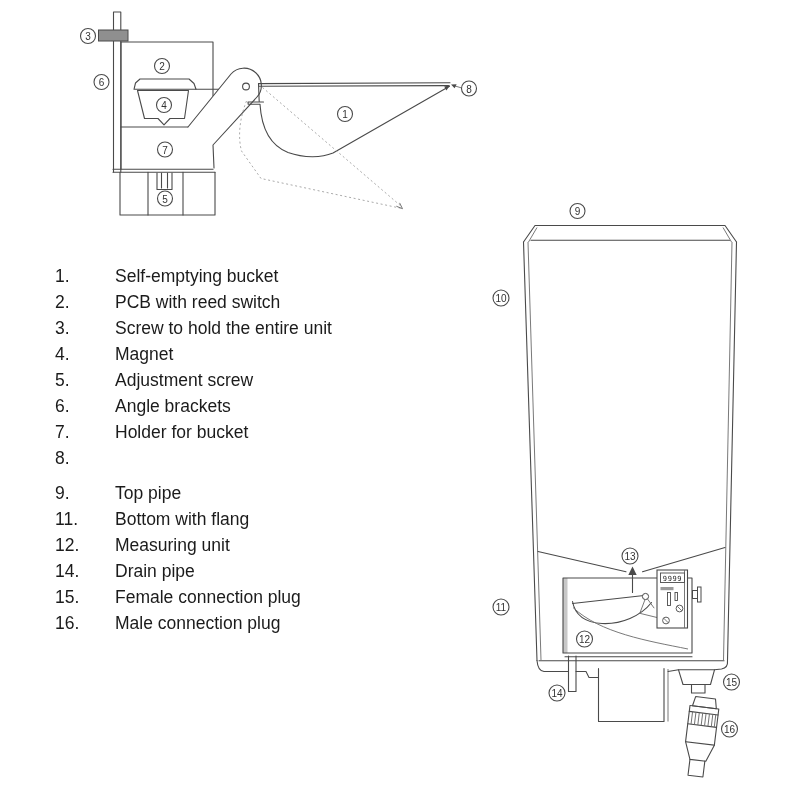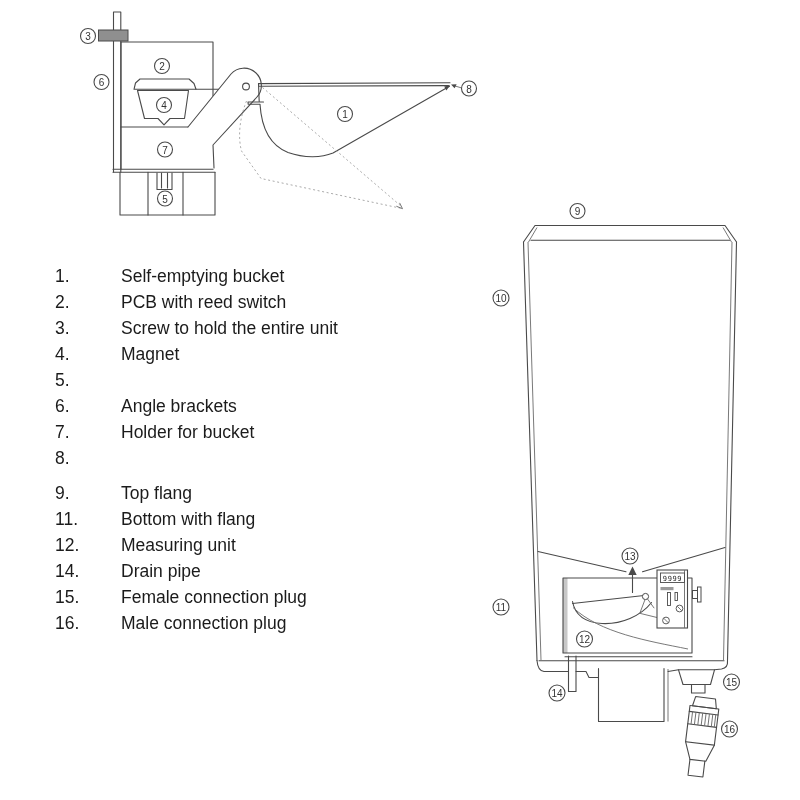--- a/index.html
+++ b/index.html
@@ -15,21 +15,21 @@
   .whitefill{fill:#ffffff;stroke:none;}
   .callout circle{fill:#ffffff;stroke:#4a4a4a;stroke-width:1.1;}
   .callout text{fill:#333333;font-size:10px;text-anchor:middle;dominant-baseline:central;
                 font-family:"Liberation Sans",sans-serif;}
   .counter-text{fill:#222;font-size:7px;letter-spacing:0.6px;text-anchor:middle;
                 font-family:"DejaVu Sans Mono",monospace;}
   
   .parts{position:absolute;left:55px;top:263px;width:370px;color:#1b1b1b;}
   .parts .row{display:flex;height:26px;line-height:26px;font-size:17.5px;}
   .parts .num{width:60px;flex:0 0 60px;}
-  .parts .lbl{flex:1;margin-left:6px;}
+  .parts .lbl{flex:1;}
   .group-b{margin-top:9px;}
 </style>
 </head>
 <body>
 
 <div class="page">
 
   <svg class="d1" width="500" height="230" viewBox="0 0 500 230">
 
     <g>
@@ -129,37 +129,38 @@
       <div class="row">
         <span class="num">3.</span>
         <span class="lbl">Screw to hold the entire unit</span>
         </div>
       <div class="row">
         <span class="num">4.</span>
         <span class="lbl">Magnet</span>
         </div>
       <div class="row">
         <span class="num">5.</span>
+        <span class="lbl">Adjustment screw</span>
         </div>
       <div class="row">
         <span class="num">6.</span>
         <span class="lbl">Angle brackets</span>
         </div>
       <div class="row">
         <span class="num">7.</span>
         <span class="lbl">Holder for bucket</span>
         </div>
       <div class="row">
         <span class="num">8.</span>
         </div>
     </div>
     <div class="group-b">
       <div class="row">
         <span class="num">9.</span>
-        <span class="lbl">Top flang</span>
+        <span class="lbl">Top pipe</span>
         </div>
       <div class="row">
         <span class="num">11.</span>
         <span class="lbl">Bottom with flang</span>
         </div>
       <div class="row">
         <span class="num">12.</span>
         <span class="lbl">Measuring unit</span>
         </div>
       <div class="row">

